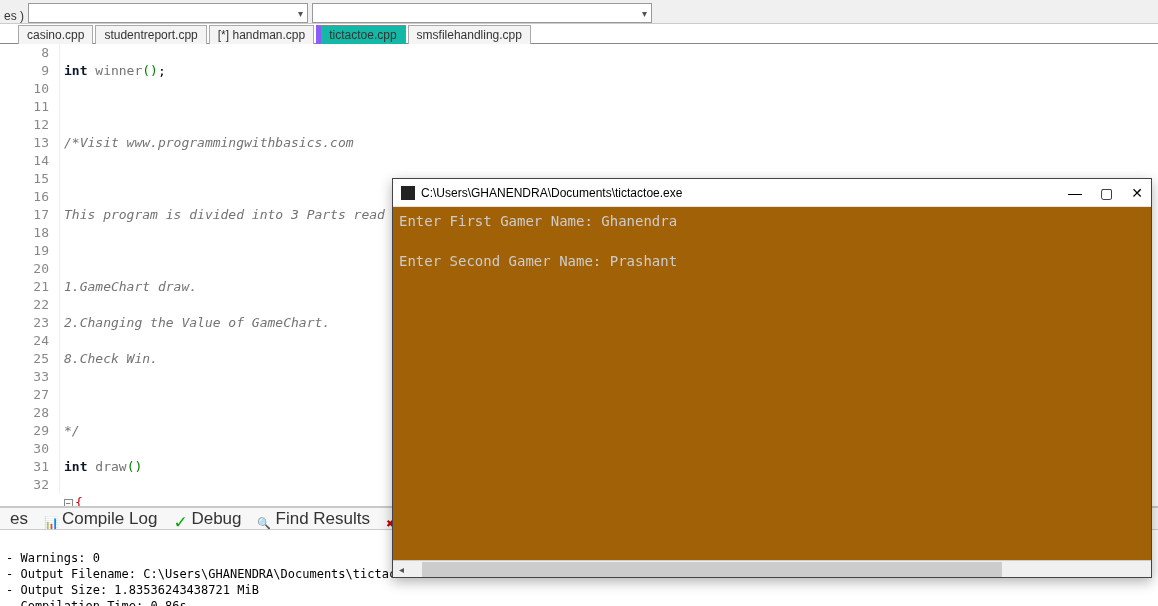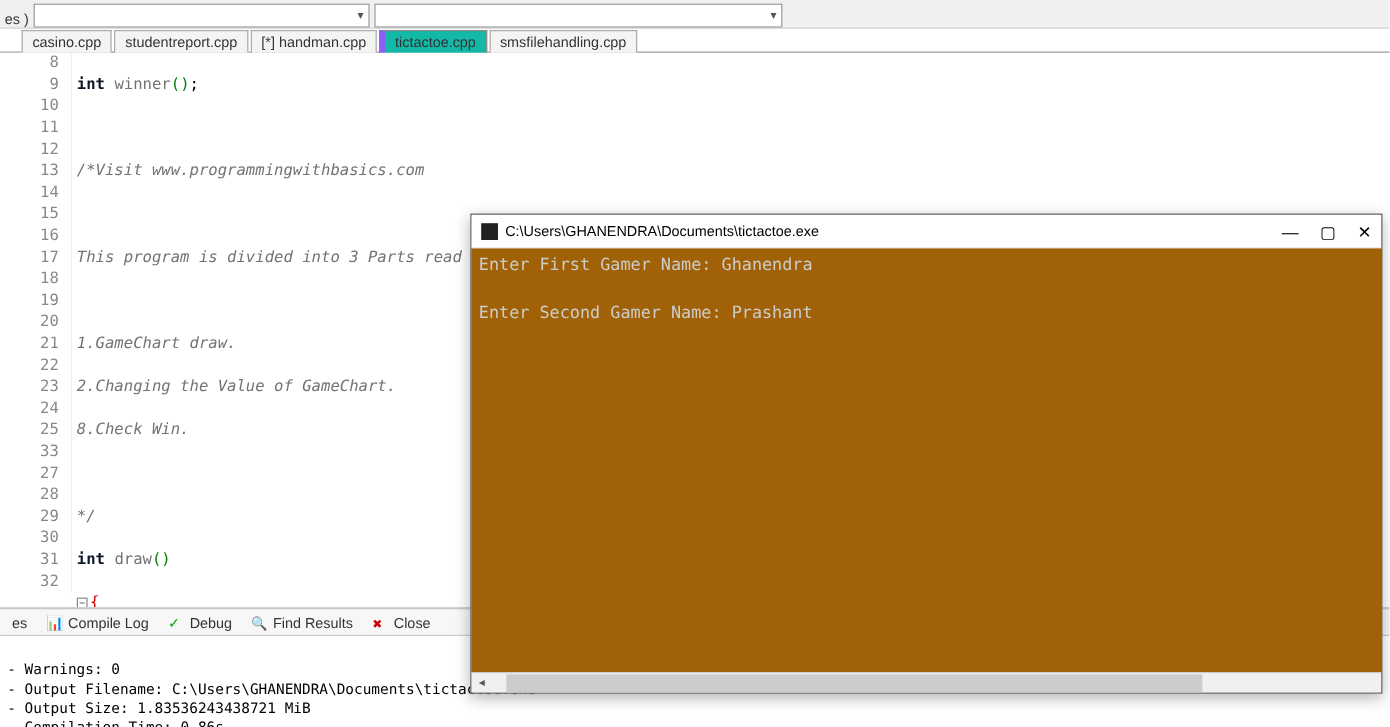--- a/index.html
+++ b/index.html
@@ -25,21 +25,21 @@
   .fn { color: #737373; }
   .cm { color: #737373; font-style: italic; }
   .op { color: #cc0000; }
   .num { color: #b85c00; }
   .par { color: #008000; }
   .brace { color: #cc0000; }
   .fold { display:inline-block; width:9px; height:9px; border:1px solid #888; font-size:8px; line-height:8px; text-align:center; vertical-align:middle; margin-right:2px; color:#444; }
 
   .bottom-panel { border-top: 2px solid #c9c9c9; position: absolute; left:0; right:0; bottom:0; height:100px; background:#fff; }
   .bottom-tabs { height: 22px; display: flex; align-items: center; border-bottom: 1px solid #ccc; background:#f7f7f7; padding-left: 2px; }
-  .btab { padding: 2px 8px; display:flex; align-items:center; gap:4px; font-size:12px; color:#333; }
+  .btab { padding: 2px 8px; display:flex; align-items:center; gap:4px; font-size:17px; color:#333; }
   .btab .ico { width:14px; height:14px; display:inline-block; }
   .log { font-family: Consolas, monospace; font-size: 12px; line-height: 16px; padding: 4px 6px; color:#000; white-space: pre; }
   
   .console-window { position:absolute; left: 392px; top: 178px; width: 760px; height: 400px; background:#fff; border:1px solid #444; box-shadow: 0 4px 12px rgba(0,0,0,.3); display:flex; flex-direction:column; }
   .console-title { height:28px; background:#fff; display:flex; align-items:center; padding:0 8px; font-size:12px; color:#000; border-bottom:1px solid #e5e5e5; }
   .console-title .ic { width:14px; height:14px; margin-right:6px; background:#222; }
   .console-title .wbtns { margin-left:auto; display:flex; gap:18px; color:#000; font-size:14px; }
   .console-body { flex:1; background:#a16207; color:#ccc; font-family:Consolas,monospace; font-size:14px; line-height:20px; padding:4px 6px; white-space:pre; }
   .console-scroll { height:17px; background:#f0f0f0; border-top:1px solid #ccc; display:flex; align-items:center; }
   .console-scroll .thumb { height:15px; background:#ccc; width:580px; margin-left:12px; }

